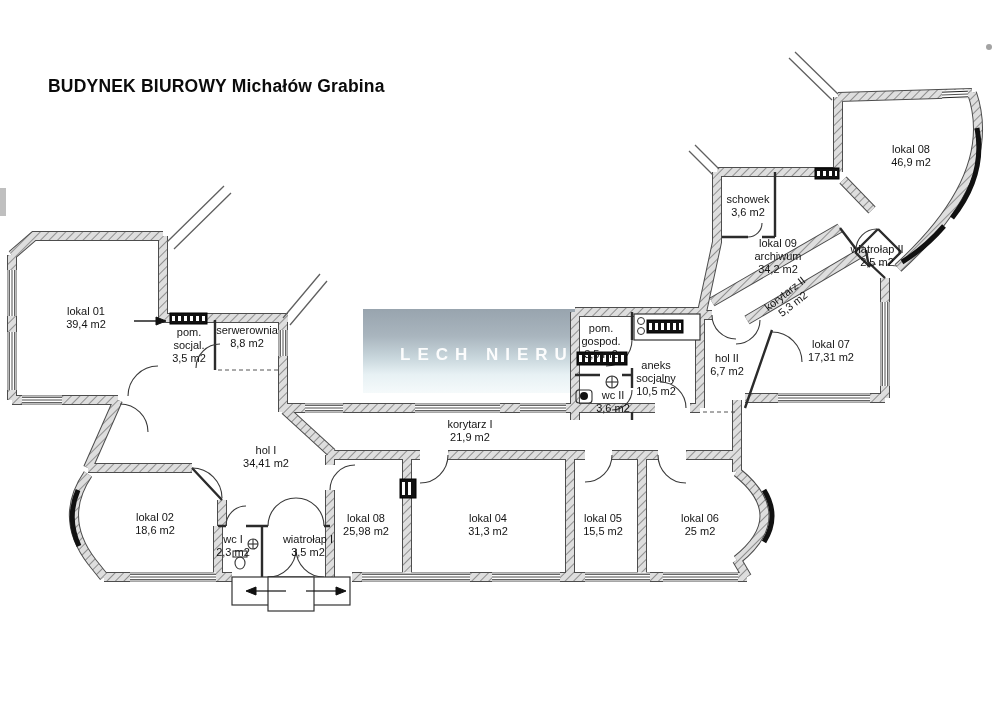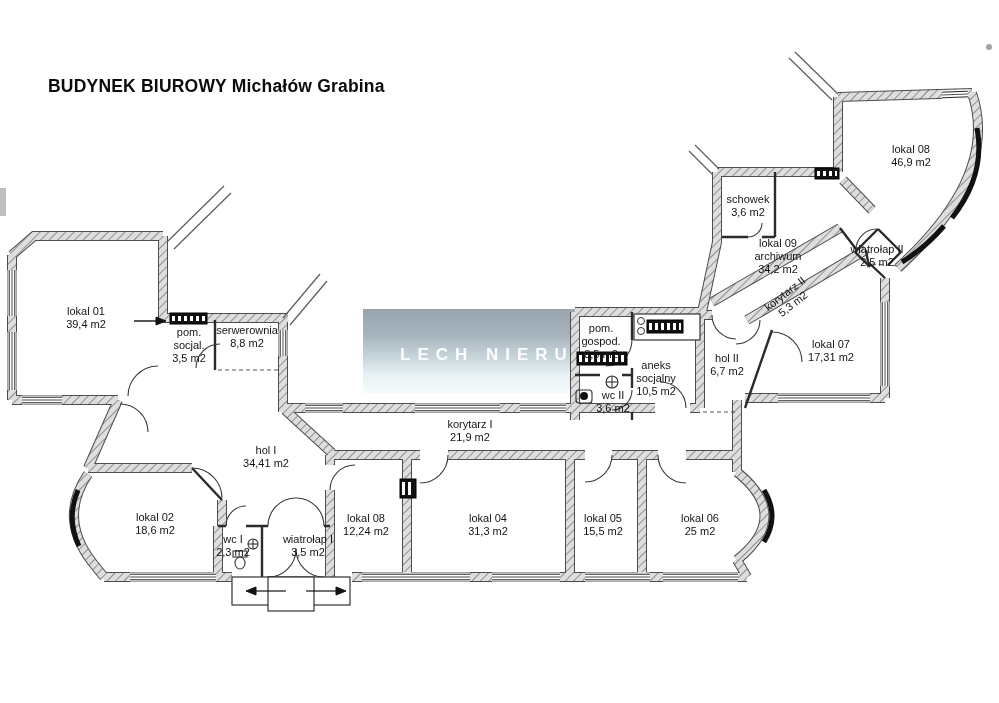--- a/index.html
+++ b/index.html
@@ -218,21 +218,21 @@
   <div class="lbl" style="left:233px;top:546px;width:40px">
     <span class="nm">wc I</span>
       <span class="ar">2,3 m2</span>
     </div>
   <div class="lbl" style="left:308px;top:546px;width:66px">
     <span class="nm">wiatrołap I</span>
       <span class="ar">3,5 m2</span>
     </div>
   <div class="lbl" style="left:366px;top:525px">
     <span class="nm">lokal 08</span>
-      <span class="ar">12,24 m2</span>
+      <span class="ar">25,98 m2</span>
     </div>
   <div class="lbl" style="left:488px;top:525px">
     <span class="nm">lokal 04</span>
       <span class="ar">31,3 m2</span>
     </div>
   <div class="lbl" style="left:603px;top:525px">
     <span class="nm">lokal 05</span>
       <span class="ar">15,5 m2</span>
     </div>
   <div class="lbl" style="left:700px;top:525px">

